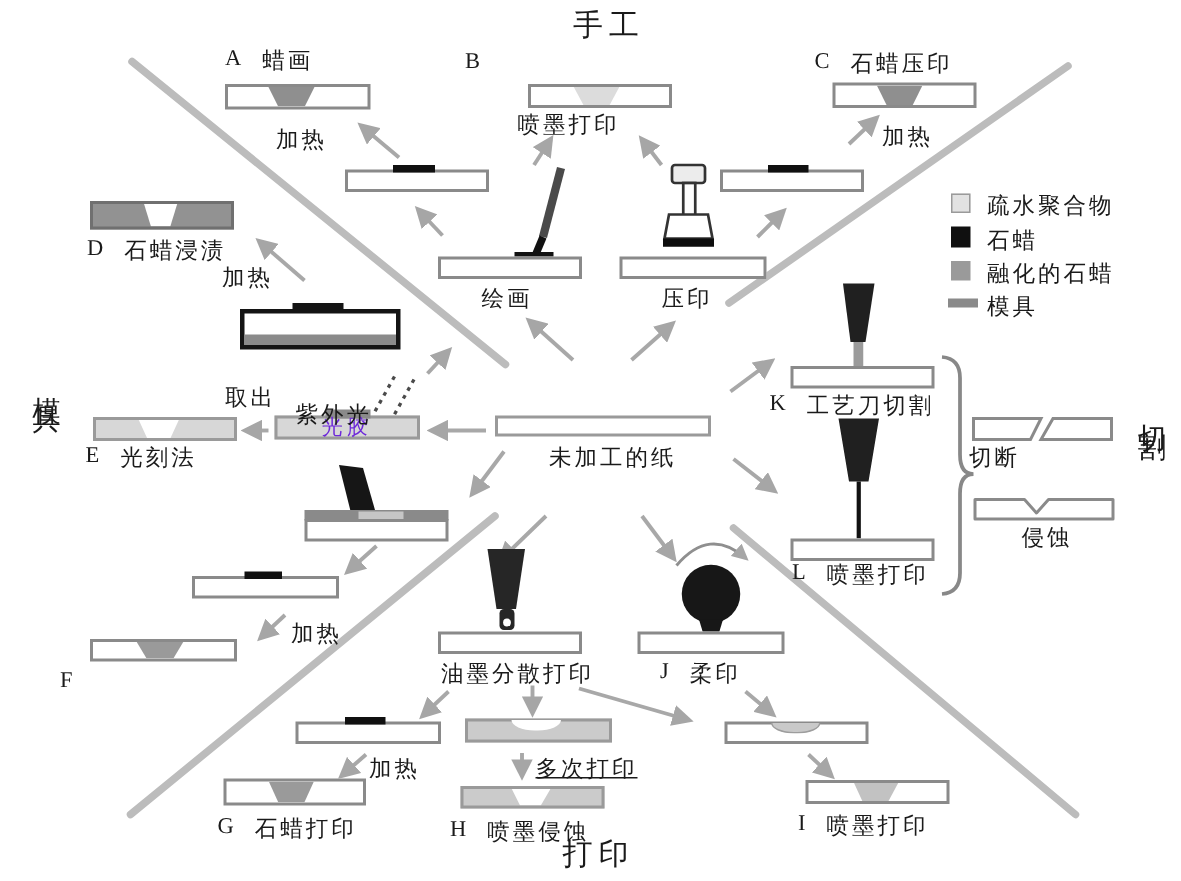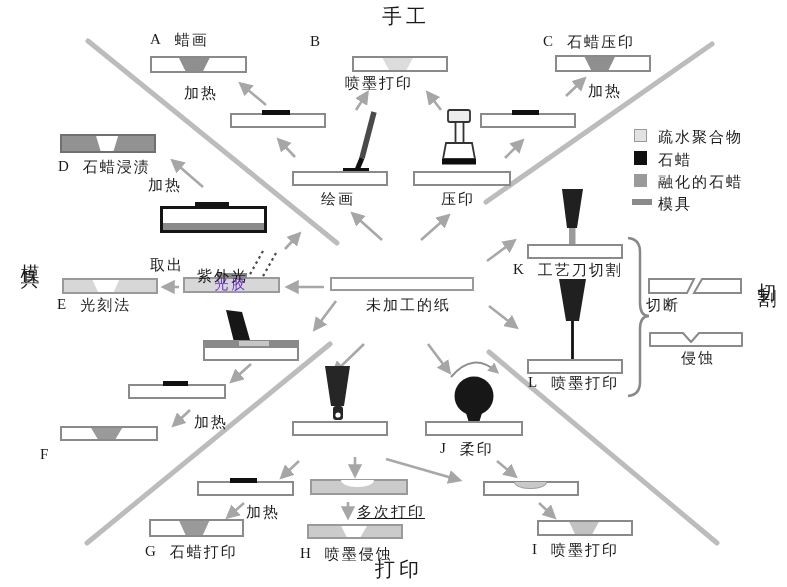--- a/index.html
+++ b/index.html
@@ -220,20 +220,21 @@
   </div>
   <div class="lbl" style="left:194px;top:413px;">加热</div>
   <div class="strip" style="left:60px;top:426px;width:98px;height:15px;">
     <div class="trap" style="background:#9a9a9a;clip-path:polygon(31% 0,64% 0,57% 100%,38% 100%);"></div>
   </div>
   <div class="mlabel" style="left:40px;top:446px;">
     <span class="lt" style="margin-right:18px;">F</span>
   </div>
 
   <div class="strip" style="left:292px;top:421px;width:96px;height:15px;"></div>
+  <div class="lbl" style="left:294px;top:440px;">油墨分散打印</div>
   <div class="strip" style="left:197px;top:481px;width:97px;height:15px;">
     <div class="topline" style="left:33%;width:29%;"></div>
   </div>
   <div class="lbl" style="left:246px;top:503px;">加热</div>
   <div class="strip" style="left:149px;top:519px;width:95px;height:18px;">
     <div class="trap" style="background:#9a9a9a;clip-path:polygon(31% 0,64% 0,57% 100%,38% 100%);"></div>
   </div>
   <div class="mlabel" style="left:145px;top:543px;">
     <span class="lt">G</span>
       <span>石蜡打印</span>

